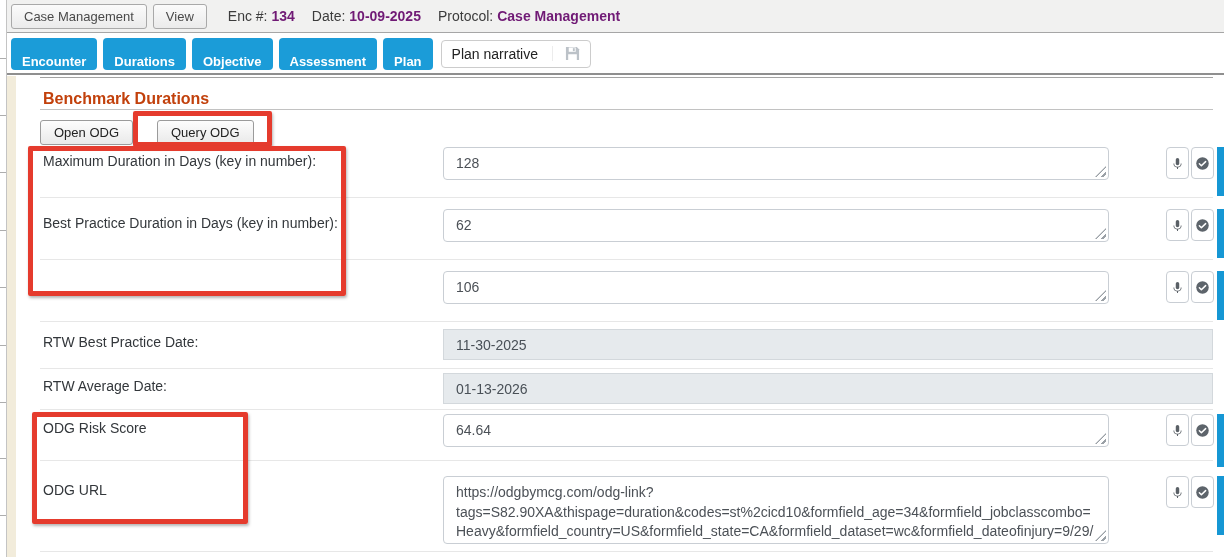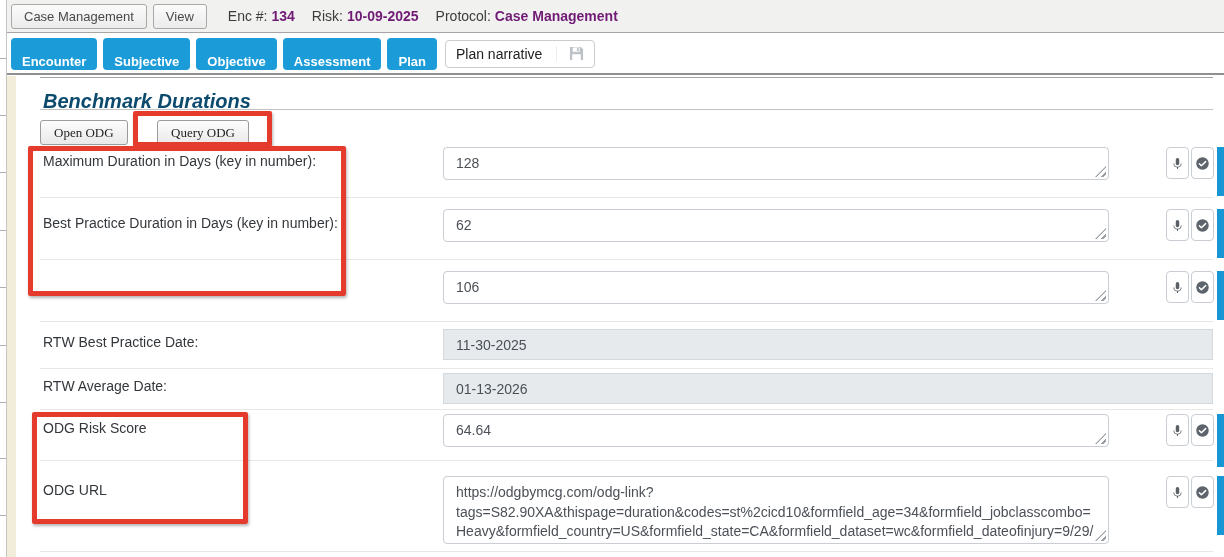--- a/index.html
+++ b/index.html
@@ -34,24 +34,24 @@
                     display:flex; align-items:center; padding:4px 10px; margin-left:2px;
                     font-size:14px; color:#222; font-family:inherit; cursor:pointer; }
   .plan-narrative .save-ic { margin-left:14px; padding-left:12px; border-left:1px solid #ececec;
                              display:flex; align-items:center; }
 
   
   .hr { position:absolute; height:1px; left:40px; right:11px; }
   .hr-dark { background:#a3a3a3; }
   .hr-mid { background:#c2c2c2; }
   .hr-light { background:#e7e7e7; }
-  .section-heading { position:absolute; left:43px; top:90px; font-size:20px; font-weight:bold; color:#0c4a6e;font-style:italic; }
+  .section-heading { position:absolute; left:43px; top:90px; font-size:16px; font-weight:bold; color:#c2410c; }
   .odg-btn { position:absolute; top:120px; height:25px; background:linear-gradient(#fdfdfd,#e9e9e9);
              border:1px solid #9b9b9b; border-radius:3px; font-size:13px; color:#222;
-             padding:0 13px; font-family:Liberation Serif, serif; cursor:pointer; }
+             padding:0 13px; font-family:Liberation Sans, sans-serif; cursor:pointer; }
 
   
   .field-label { position:absolute; left:43px; font-size:14px; color:#33373b; }
   .ta-wrap { position:absolute; left:443px; width:666px; }
   .ta-wrap textarea { width:100%; height:100%; resize:none; overflow:hidden;
       border:1px solid #c9ced4; border-radius:4px; background:#fff;
       font-family:"Liberation Sans", sans-serif; font-size:14px; line-height:1.4;
       color:#4c5157; padding:6px 10px 2px 12px; display:block;
       overflow-wrap:break-word; }
   .grip { position:absolute; right:3px; bottom:3px; width:11px; height:11px; pointer-events:none;
@@ -84,28 +84,28 @@
   <div class="ruler-tick" style="top:345px"></div>
   <div class="ruler-tick" style="top:402px"></div>
   <div class="ruler-tick" style="top:458px"></div>
   <div class="ruler-tick" style="top:515px"></div>
 
   <div class="topbar">
     <button class="gray-btn">Case Management</button>
     <button class="gray-btn">View</button>
     <div class="top-info">
       <span class="pair"><span>Enc #:</span><span class="val">134</span></span>
-      <span class="pair"><span>Risk:</span><span class="val">10-09-2025</span></span>
+      <span class="pair"><span>Date:</span><span class="val">10-09-2025</span></span>
       <span class="pair"><span>Protocol:</span><span class="val">Case Management</span></span>
     </div>
   </div>
 
   <div class="tabrow">
     <button class="tab">Encounter</button>
-    <button class="tab">Subjective</button>
+    <button class="tab">Durations</button>
     <button class="tab">Objective</button>
     <button class="tab">Assessment</button>
     <button class="tab">Plan</button>
     <button class="plan-narrative">
       <span>Plan narrative</span>
       <span class="save-ic">
         <svg width="15" height="15" viewBox="0 0 16 16">
           <path fill="#bcc2c8" d="M1 1h11.6L15 3.4V15H1z"></path>
           <rect x="4" y="1.6" width="7.4" height="4.6" fill="#fff"></rect>
           <rect x="8.4" y="2.3" width="2" height="3.2" fill="#bcc2c8"></rect>

